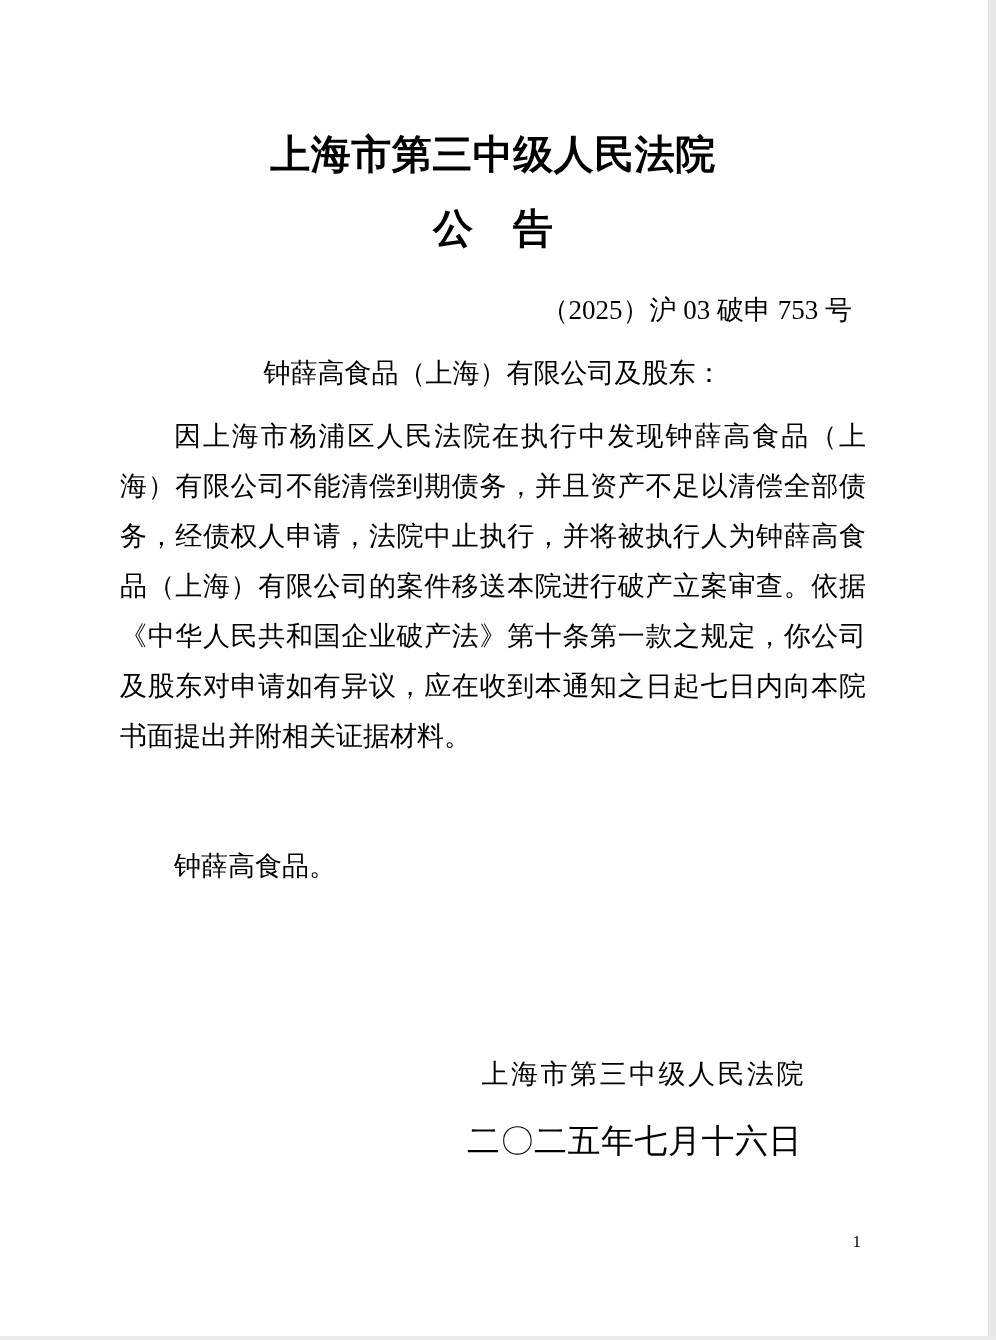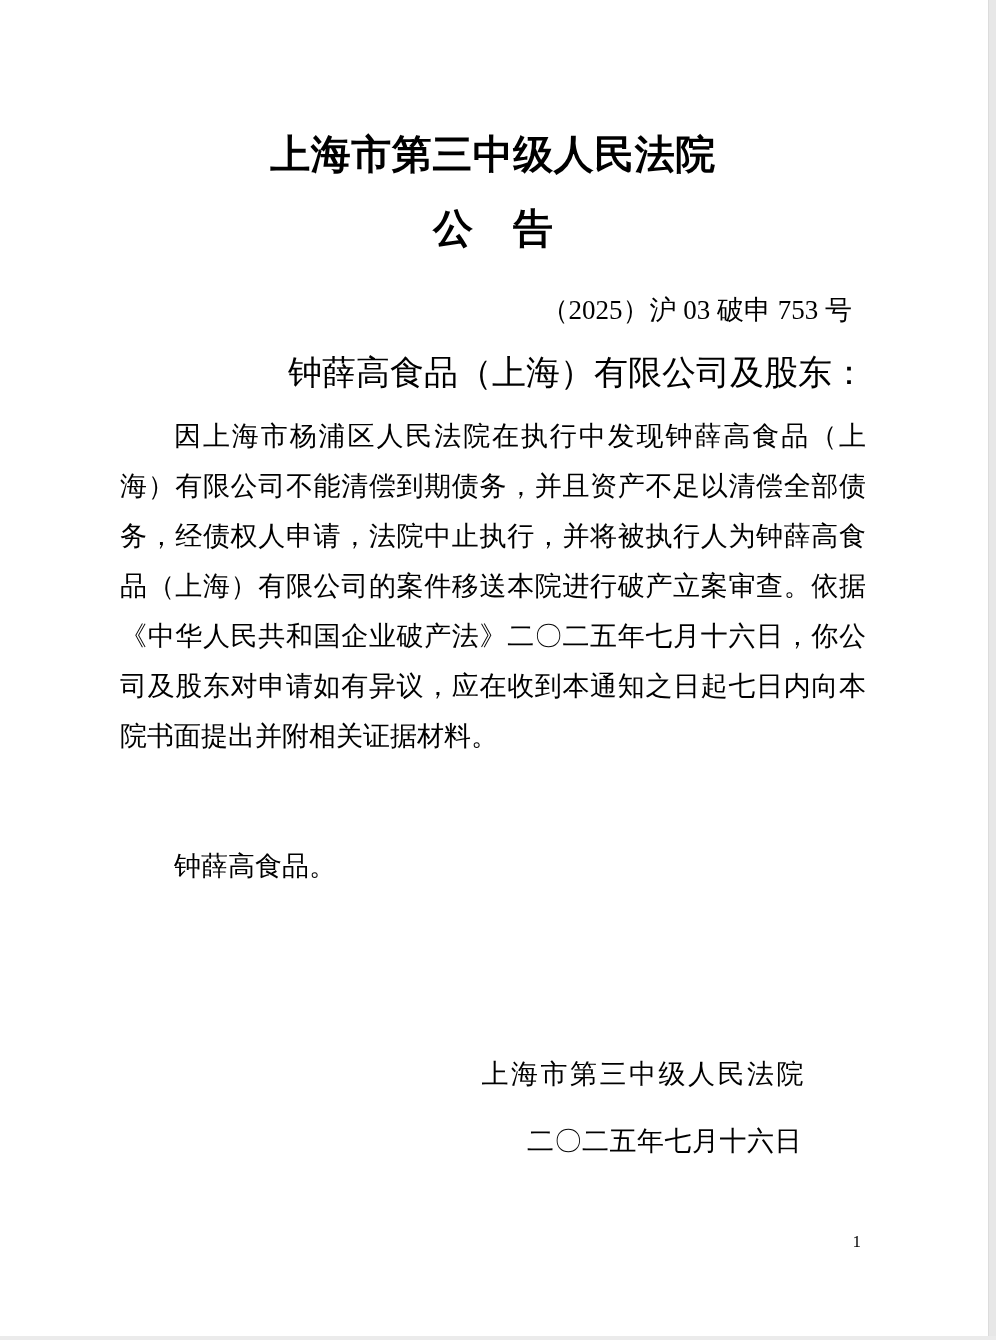--- a/index.html
+++ b/index.html
@@ -63,23 +63,23 @@
   .case-number {
     margin: 42px 0 0 0;
     padding-right: 14px;
     font-size: 27px;
     line-height: 34px;
     text-align: right;
     white-space: pre;
   }
   .addressee {
     margin: 29px 0 0 0;
-    font-size: 34px;
+    font-size: 27px;
     line-height: 34px;
-    text-align: right;
+    text-align: center;
   }
   .body-paragraph {
     margin: 21px 0 0 0;
     font-size: 27px;
     line-height: 50px;
     text-align: justify;
     text-justify: inter-ideograph;
     text-indent: 2em;
   }
   .closing {
@@ -92,21 +92,21 @@
     margin: 166px 0 0 0;
     padding-right: 60px;
     font-size: 27px;
     line-height: 34px;
     text-align: right;
     letter-spacing: 2.5px;
   }
   .signature-date {
     margin: 33px 0 0 0;
     padding-right: 64px;
-    font-size: 27px;
+    font-size: 33px;
     line-height: 34px;
     text-align: right;
     letter-spacing: 0.5px;
   }
   .page-number {
     position: absolute;
     top: 1232px;
     right: 128px;
     font-size: 17px;
     line-height: 20px;
@@ -114,21 +114,21 @@
 </style>
 </head>
 <body>
 
 <div class="viewport">
   <div class="page">
     <h1 class="court-title">上海市第三中级人民法院</h1>
     <h2 class="doc-title">公　告</h2>
     <div class="case-number">（2025）沪 03 破申 753 号</div>
     <div class="addressee">钟薛高食品（上海）有限公司及股东：</div>
-    <p class="body-paragraph">因上海市杨浦区人民法院在执行中发现钟薛高食品（上海）有限公司不能清偿到期债务，并且资产不足以清偿全部债务，经债权人申请，法院中止执行，并将被执行人为钟薛高食品（上海）有限公司的案件移送本院进行破产立案审查。依据《中华人民共和国企业破产法》二〇二五年七月十六日，你公司及股东对申请如有异议，应在收到本通知之日起七日内向本院书面提出并附相关证据材料。</p>
+    <p class="body-paragraph">因上海市杨浦区人民法院在执行中发现钟薛高食品（上海）有限公司不能清偿到期债务，并且资产不足以清偿全部债务，经债权人申请，法院中止执行，并将被执行人为钟薛高食品（上海）有限公司的案件移送本院进行破产立案审查。依据《中华人民共和国企业破产法》第十条第一款之规定，你公司及股东对申请如有异议，应在收到本通知之日起七日内向本院书面提出并附相关证据材料。</p>
     <p class="closing">钟薛高食品。</p>
     <div class="signature-court">上海市第三中级人民法院</div>
     <div class="signature-date">二〇二五年七月十六日</div>
     <div class="page-number">1</div>
   </div>
   <div class="page-edge-right"></div>
   <div class="page-edge-bottom"></div>
 </div>
 
 </body></html>

